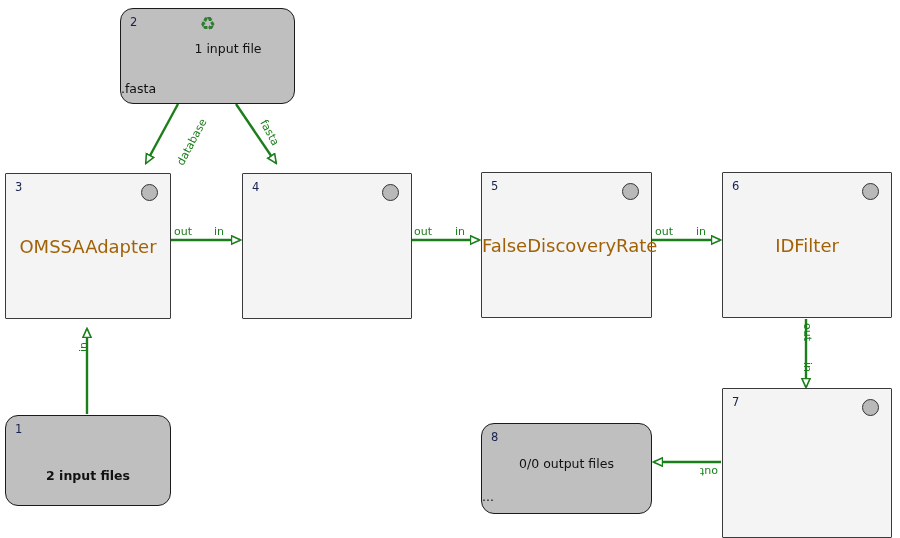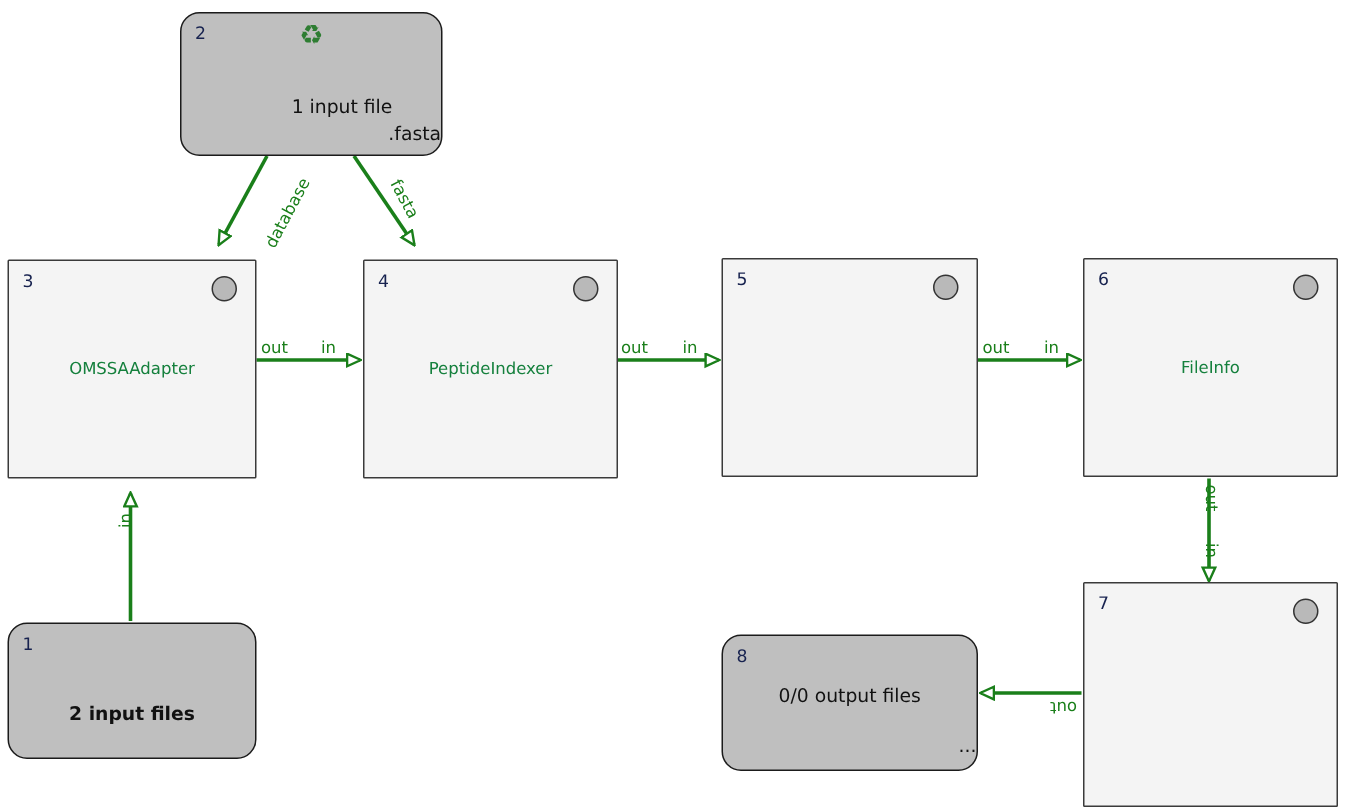--- a/index.html
+++ b/index.html
@@ -69,38 +69,38 @@
     top: 6px;
     font-size: 18px;
     line-height: 18px;
     color: #2e7d32;
   }
   .node-title {
     position: absolute;
     left: 0;
     right: 0;
     text-align: center;
-    font-size: 11px;
-    color: #15803d;
+    font-size: 18px;
+    color: #a16207;
   }
   .node.tool .node-title {
     top: 50%;
     transform: translateY(-50%);
   }
   .io-line1 {
     position: absolute;
     left: 0; right: 0;
     text-align: center;
     font-size: 12.5px;
     color: #111111;
   }
   .io-line2 {
     position: absolute;
     left: 0; right: 0;
-    text-align: right;
+    text-align: left;
     font-size: 12.5px;
     color: #111111;
   }
   
   .port-label {
     position: absolute;
     font-size: 11px;
     color: #1a7f1a;
     white-space: nowrap;
     line-height: 11px;
@@ -172,45 +172,45 @@
   <div class="port-label" style="left:696px; top:226px;">in</div>
 
   <div class="port-label rot-90" style="left:813px; top:323px;">out</div>
   <div class="port-label rot-90" style="left:813px; top:362px;">in</div>
 
   <div class="port-label rot-180" style="left:718px; top:477px;">out</div>
 
   <div class="node io" style="left:120px; top:8px; width:175px; height:96px;">
     <span class="node-index">2</span>
     <span class="recycle-icon">♻</span>
-    <span class="io-line1" style="top:54px;margin-left:41px;">1 input file</span>
+    <span class="io-line1" style="top:32px;margin-left:41px;">1 input file</span>
     <span class="io-line2" style="top:72px;">.fasta</span>
   </div>
 
   <div class="node tool" style="left:5px; top:173px; width:166px; height:146px;">
     <span class="node-index">3</span>
     <span class="badge"></span>
     <span class="node-title">OMSSAAdapter</span>
   </div>
 
   <div class="node tool" style="left:242px; top:173px; width:170px; height:146px;">
     <span class="node-index">4</span>
     <span class="badge"></span>
-    <span class="node-title">PeptideIndexer</span>
   </div>
 
   <div class="node tool" style="left:481px; top:172px; width:171px; height:146px;">
     <span class="node-index">5</span>
     <span class="badge"></span>
+    <span class="node-title">FalseDiscoveryRate</span>
   </div>
 
   <div class="node tool" style="left:722px; top:172px; width:170px; height:146px;">
     <span class="node-index">6</span>
     <span class="badge"></span>
-    <span class="node-title">FileInfo</span>
+    <span class="node-title">IDFilter</span>
   </div>
 
   <div class="node io" style="left:5px; top:415px; width:166px; height:91px;">
     <span class="node-index">1</span>
     <span class="io-line1" style="top:52px;font-weight:bold;">2 input files</span>
   </div>
 
   <div class="node io" style="left:481px; top:423px; width:171px; height:91px;">
     <span class="node-index">8</span>
     <span class="io-line1" style="top:32px;">0/0 output files</span>

